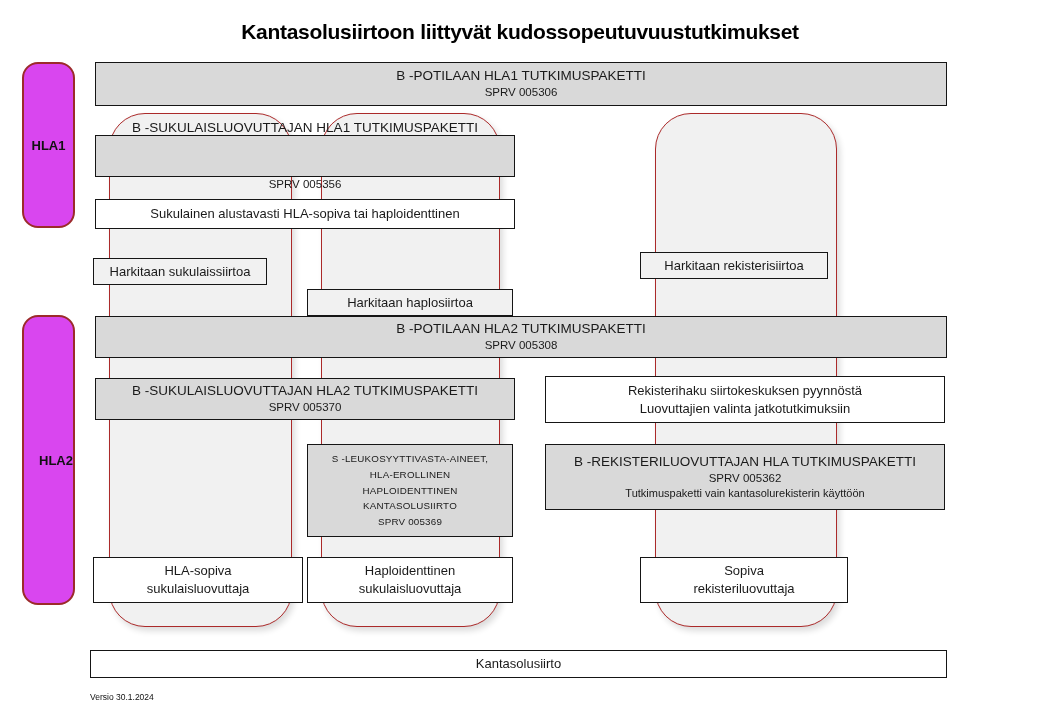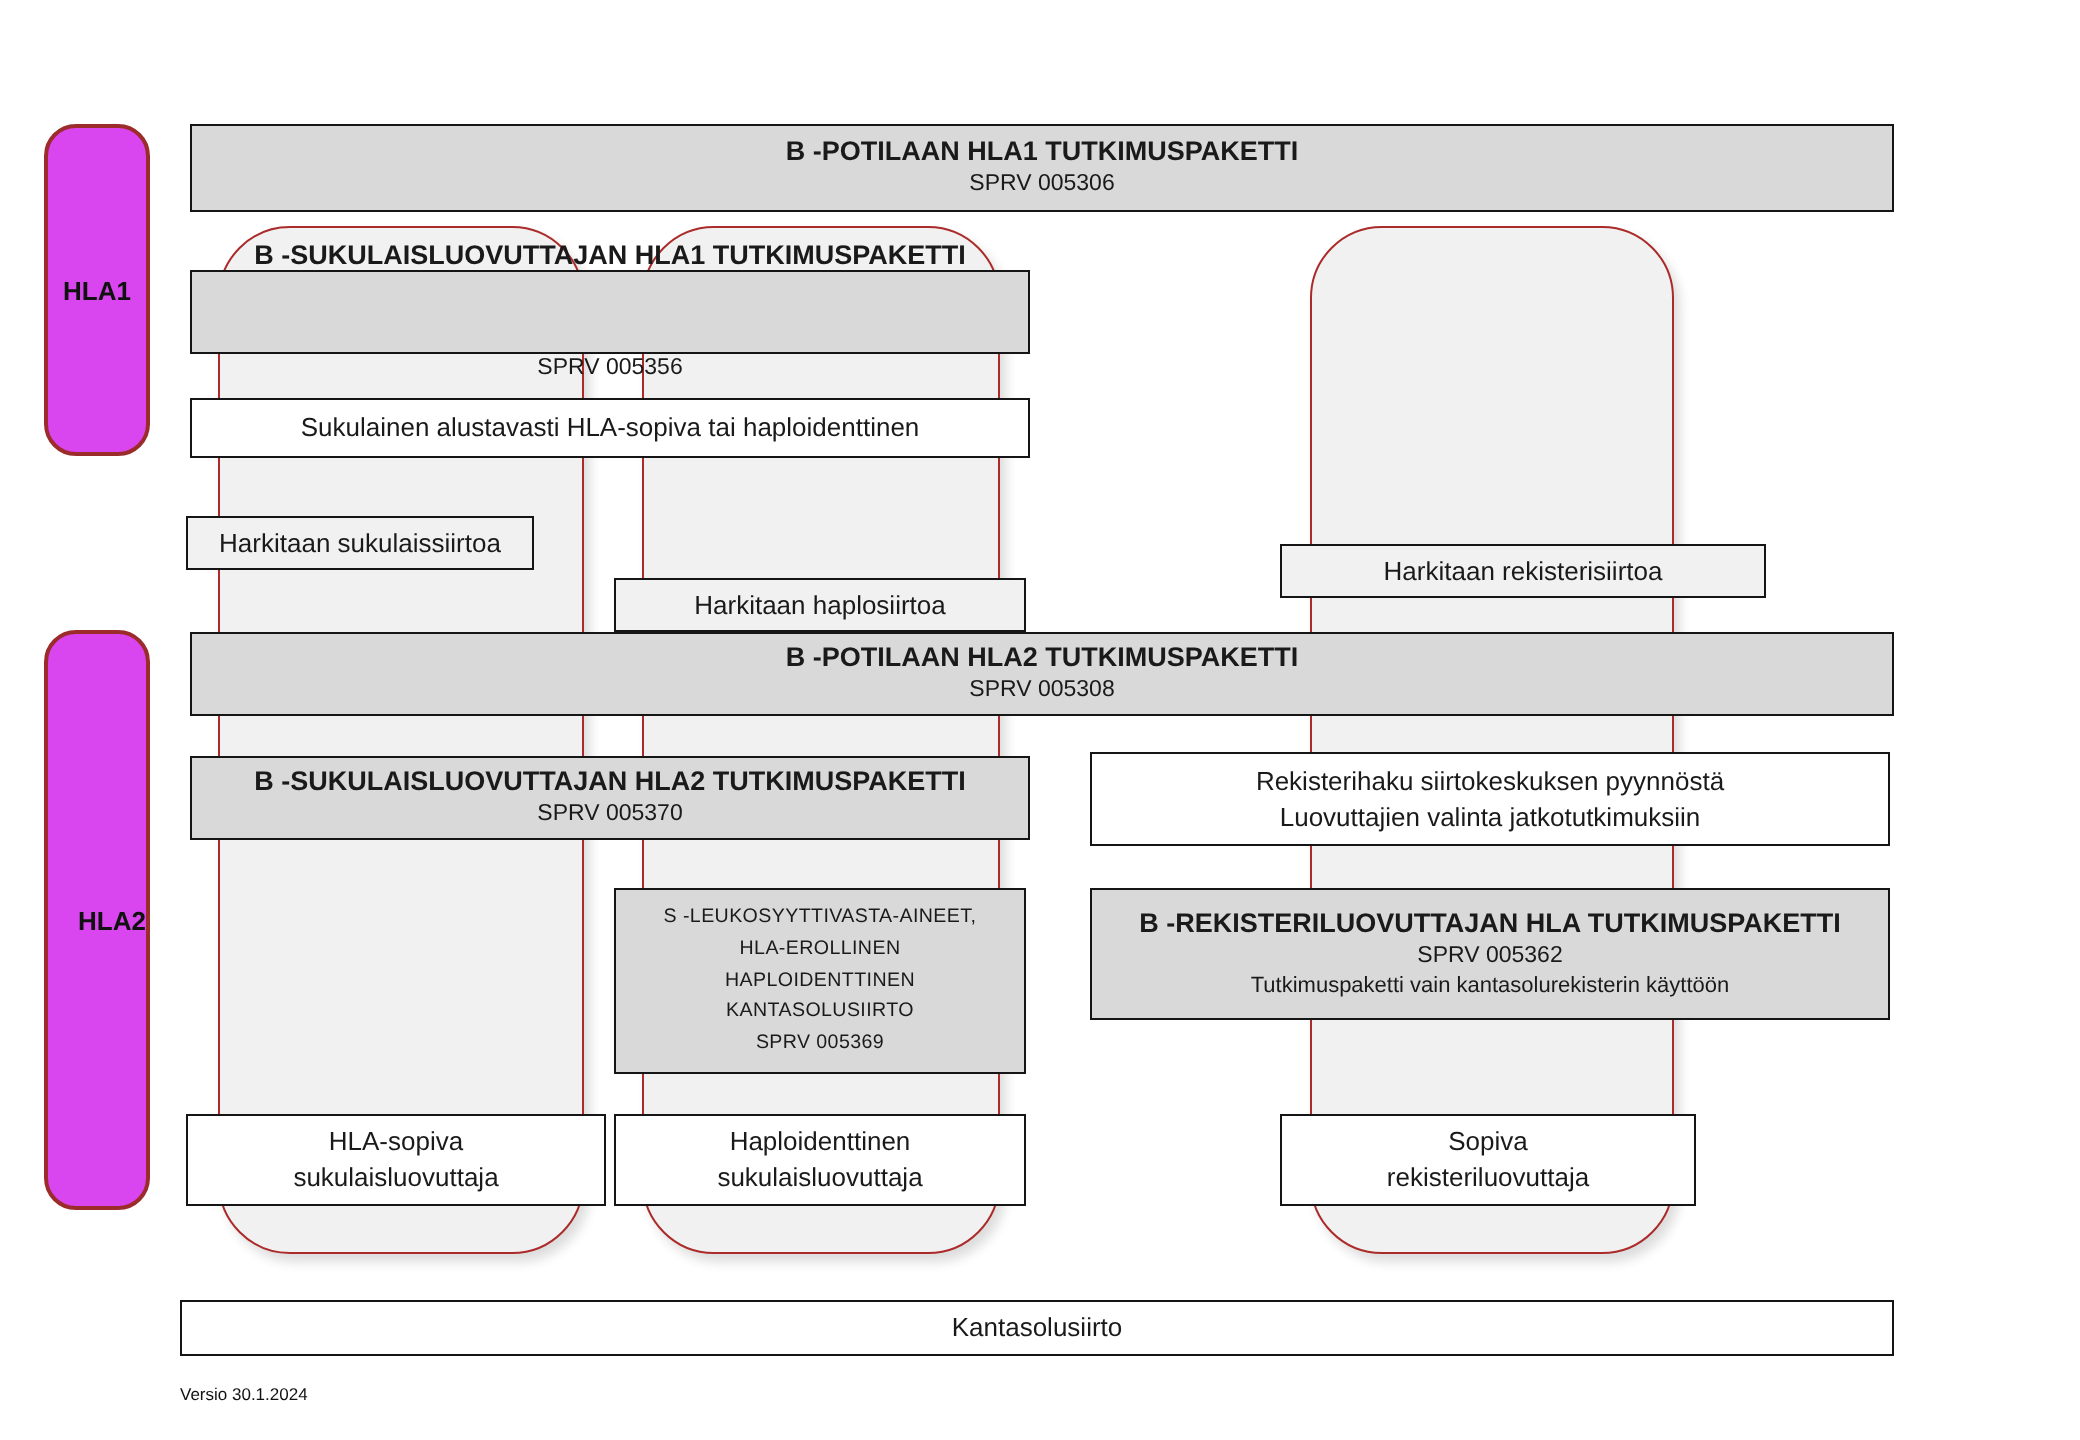--- a/index.html
+++ b/index.html
@@ -63,31 +63,31 @@
     flex-direction: column;
     align-items: center;
     justify-content: center;
     text-align: center;
     z-index: 3;
     line-height: 1.35;
   }
   .gray  { background: #d9d9d9; }
   .light { background: #f1f1f1; }
   .white { background: #ffffff; }
-  .t  { font-size: 13.5px; font-weight: bold; }
+  .t  { font-size: 13.5px; }
   .c  { font-size: 11.5px; }
   .m  { font-size: 13px; }
   .s  { font-size: 9.8px; line-height: 1.6; letter-spacing: 0.2px; }
   .n  { font-size: 11px; }
   #box-potilaan-hla1        { left: 95px;  top: 62px;  width: 852px; height: 44px; }
   #box-sukulais-hla1        { left: 95px;  top: 135px; width: 420px; height: 42px; gap: 40px; }
   #box-sukulainen-alustava  { left: 95px;  top: 199px; width: 420px; height: 30px; }
   #box-harkitaan-sukulais   { left: 93px;  top: 258px; width: 174px; height: 27px; }
   #box-harkitaan-haplo      { left: 307px; top: 258px; width: 206px; height: 27px; margin-top: 31px; }
-  #box-harkitaan-rekisteri  { left: 640px; top: 272px; width: 243px; height: 27px; }
+  #box-harkitaan-rekisteri  { left: 640px; top: 252px; width: 188px; height: 27px; }
   #box-potilaan-hla2        { left: 95px;  top: 316px; width: 852px; height: 42px; }
   #box-sukulais-hla2        { left: 95px;  top: 378px; width: 420px; height: 42px; }
   #box-rekisterihaku        { left: 545px; top: 376px; width: 400px; height: 47px; }
   #box-s-leuko              { left: 307px; top: 444px; width: 206px; height: 93px; }
   #box-rekisteriluovuttajan { left: 545px; top: 444px; width: 400px; height: 66px; }
   #box-hla-sopiva           { left: 93px;  top: 557px; width: 210px; height: 46px; }
   #box-haploidenttinen      { left: 307px; top: 557px; width: 206px; height: 46px; }
   #box-sopiva-rekisteri     { left: 640px; top: 557px; width: 208px; height: 46px; }
   #box-kantasolusiirto      { left: 90px;  top: 650px; width: 857px; height: 28px; }
   .version {
@@ -96,20 +96,21 @@
     top: 692px;
     font-size: 8.5px;
     color: #111;
   }
 </style>
 </head>
 <body>
 
 <div class="canvas">
 
+  <h1 class="title">Kantasolusiirtoon liittyvät kudossopeutuvuustutkimukset</h1>
 
   <div class="lane" id="lane-1"></div>
   <div class="lane" id="lane-2"></div>
   <div class="lane" id="lane-3"></div>
 
   <div class="side-label" id="side-hla1">
     <span>HLA1</span>
   </div>
   <div class="side-label" id="side-hla2">
     <span>HLA2</span>

